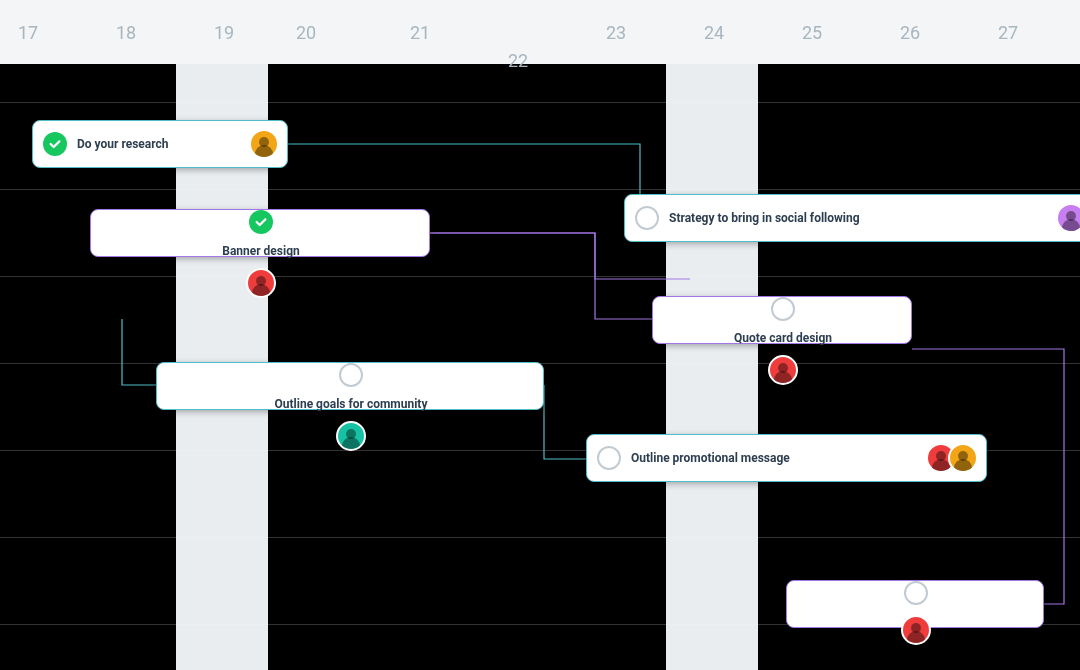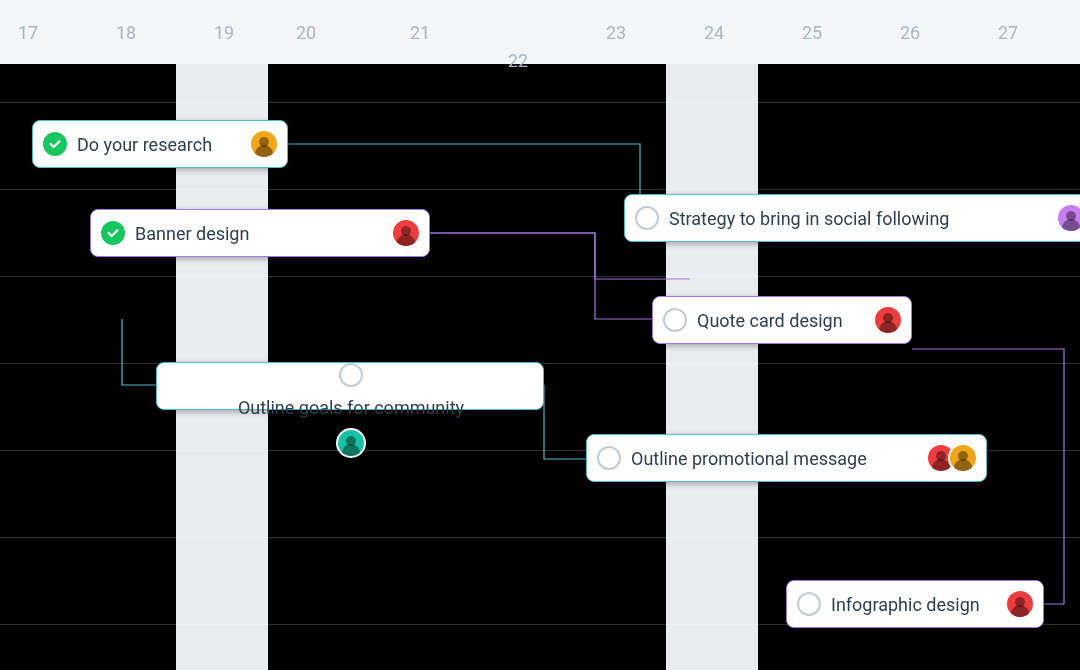--- a/index.html
+++ b/index.html
@@ -52,25 +52,25 @@
     height: 48px;
     background: #fff;
     border-radius: 8px;
     border: 1px solid #4ebdc9;
     display: flex;
     align-items: center;
     padding: 0 8px 0 10px;
     gap: 10px;
     box-shadow: 0 2px 6px rgba(0,0,0,0.3);
   }
-  .task-card.purple { border-color: #a377e6; }
+  .task-card.purple { border-color: #a377e6; flex-direction: column; }
   .task-card .label {
     color: #2c3e50;
-    font-size: 18px;
-    font-weight: 400;
+    font-size: 12px;
+    font-weight: 700;
     white-space: nowrap;
     flex: 1;
   }
   .status-circle {
     width: 24px; height: 24px;
     border-radius: 50%;
     border: 2px solid #c2cbd1;
     flex: 0 0 auto;
   }
   .status-check {
@@ -230,21 +230,20 @@
             <span class="body"></span>
           </span>
           <span class="avatar" style="background: rgb(242, 165, 22);">
             <span class="head"></span>
             <span class="body"></span>
           </span>
         </span>
       </div>
       <div class="task-card purple" style="left: 786px; top: 580px; width: 258px;">
         <span class="status-circle"></span>
-        <span class="label">Infographic design</span>
         <span class="avatars">
           <span class="avatar" style="background: rgb(239, 61, 61);">
             <span class="head"></span>
             <span class="body"></span>
           </span>
         </span>
       </div>
     </div>
 
 </div>

